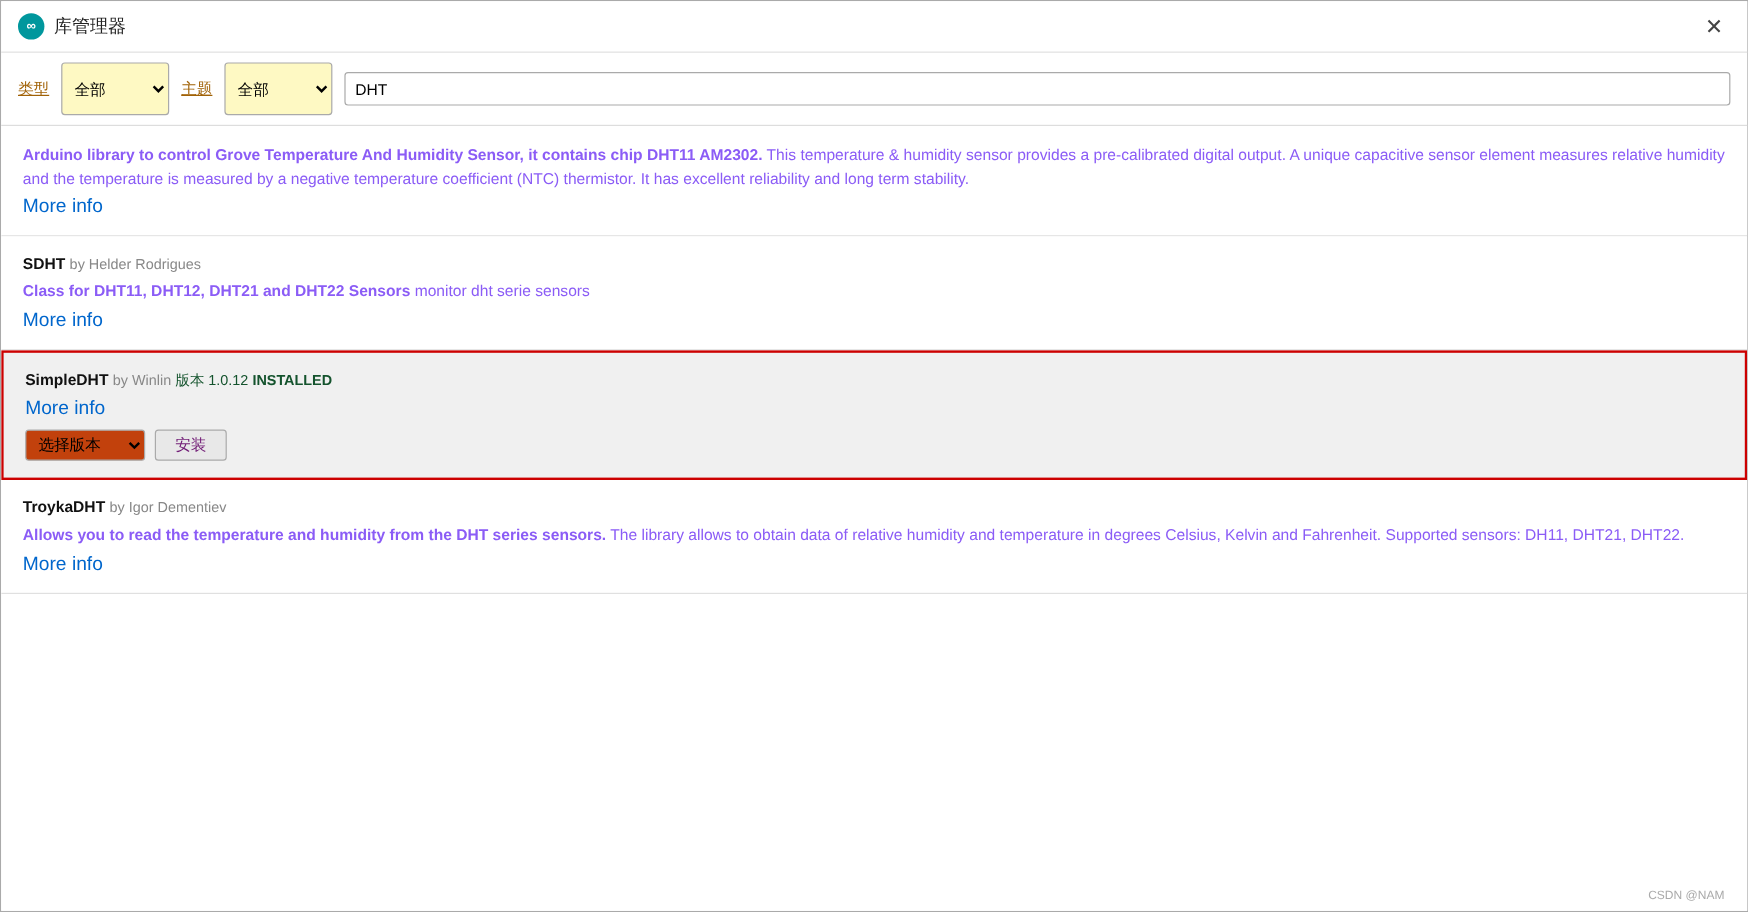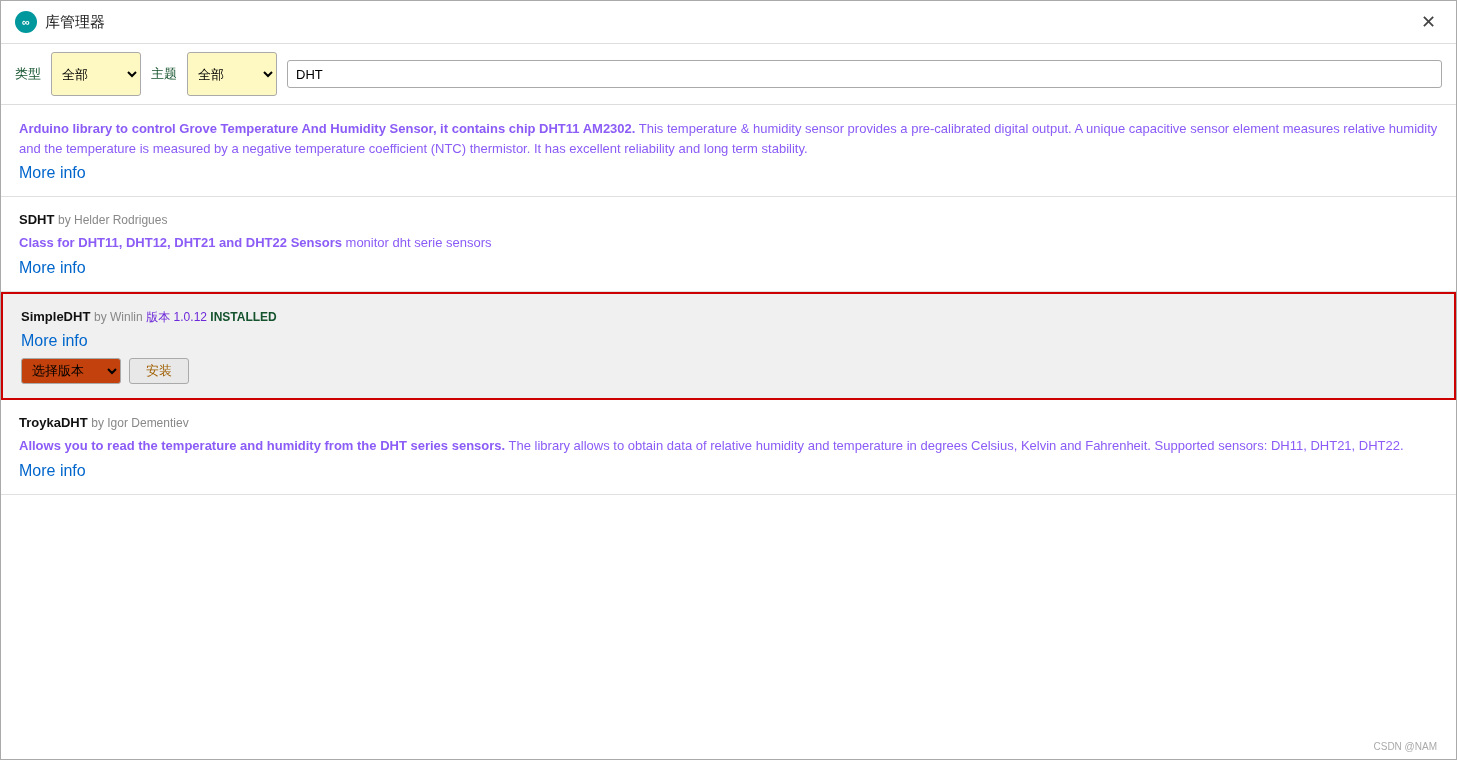--- a/index.html
+++ b/index.html
@@ -64,21 +64,22 @@
       display: flex;
       align-items: center;
       padding: 8px 14px;
       gap: 10px;
       background: #ffffff;
       border-bottom: 1px solid #ddd;
       flex-shrink: 0;
     }
     .toolbar-label {
       font-size: 13px;
-      color: #14532d;
+      color: #a16207;
+      text-decoration: underline;
     }
     .toolbar-select {
       height: 44px;
       padding: 0 6px;
       border: 1px solid #aaa;
       border-radius: 3px;
       font-size: 13px;
       background: #fef9c3;
       min-width: 90px;
     }
@@ -114,21 +115,21 @@
       color: #111;
     }
     .lib-author {
       font-weight: normal;
       font-size: 12px;
       color: #888;
     }
     .lib-version {
       font-weight: normal;
       font-size: 12px;
-      color: #6d28d9;
+      color: #14532d;
     }
     .lib-installed {
       font-weight: bold;
       font-size: 12px;
       color: #14532d;
     }
     .lib-description {
       font-size: 13px;
       color: #8b5cf6;
       line-height: 1.5;
@@ -161,21 +162,21 @@
       min-width: 100px;
     }
     .install-btn {
       height: 26px;
       padding: 0 16px;
       border: 1px solid #aaa;
       border-radius: 3px;
       font-size: 13px;
       background: #e8e8e8;
       cursor: pointer;
-      color: #a16207;
+      color: #701a75;
       text-align: right;
     }
     ::-webkit-scrollbar {
       width: 14px;
     }
     ::-webkit-scrollbar-track {
       background: #f0f0f0;
     }
     ::-webkit-scrollbar-thumb {
       background: #c0c0c0;

